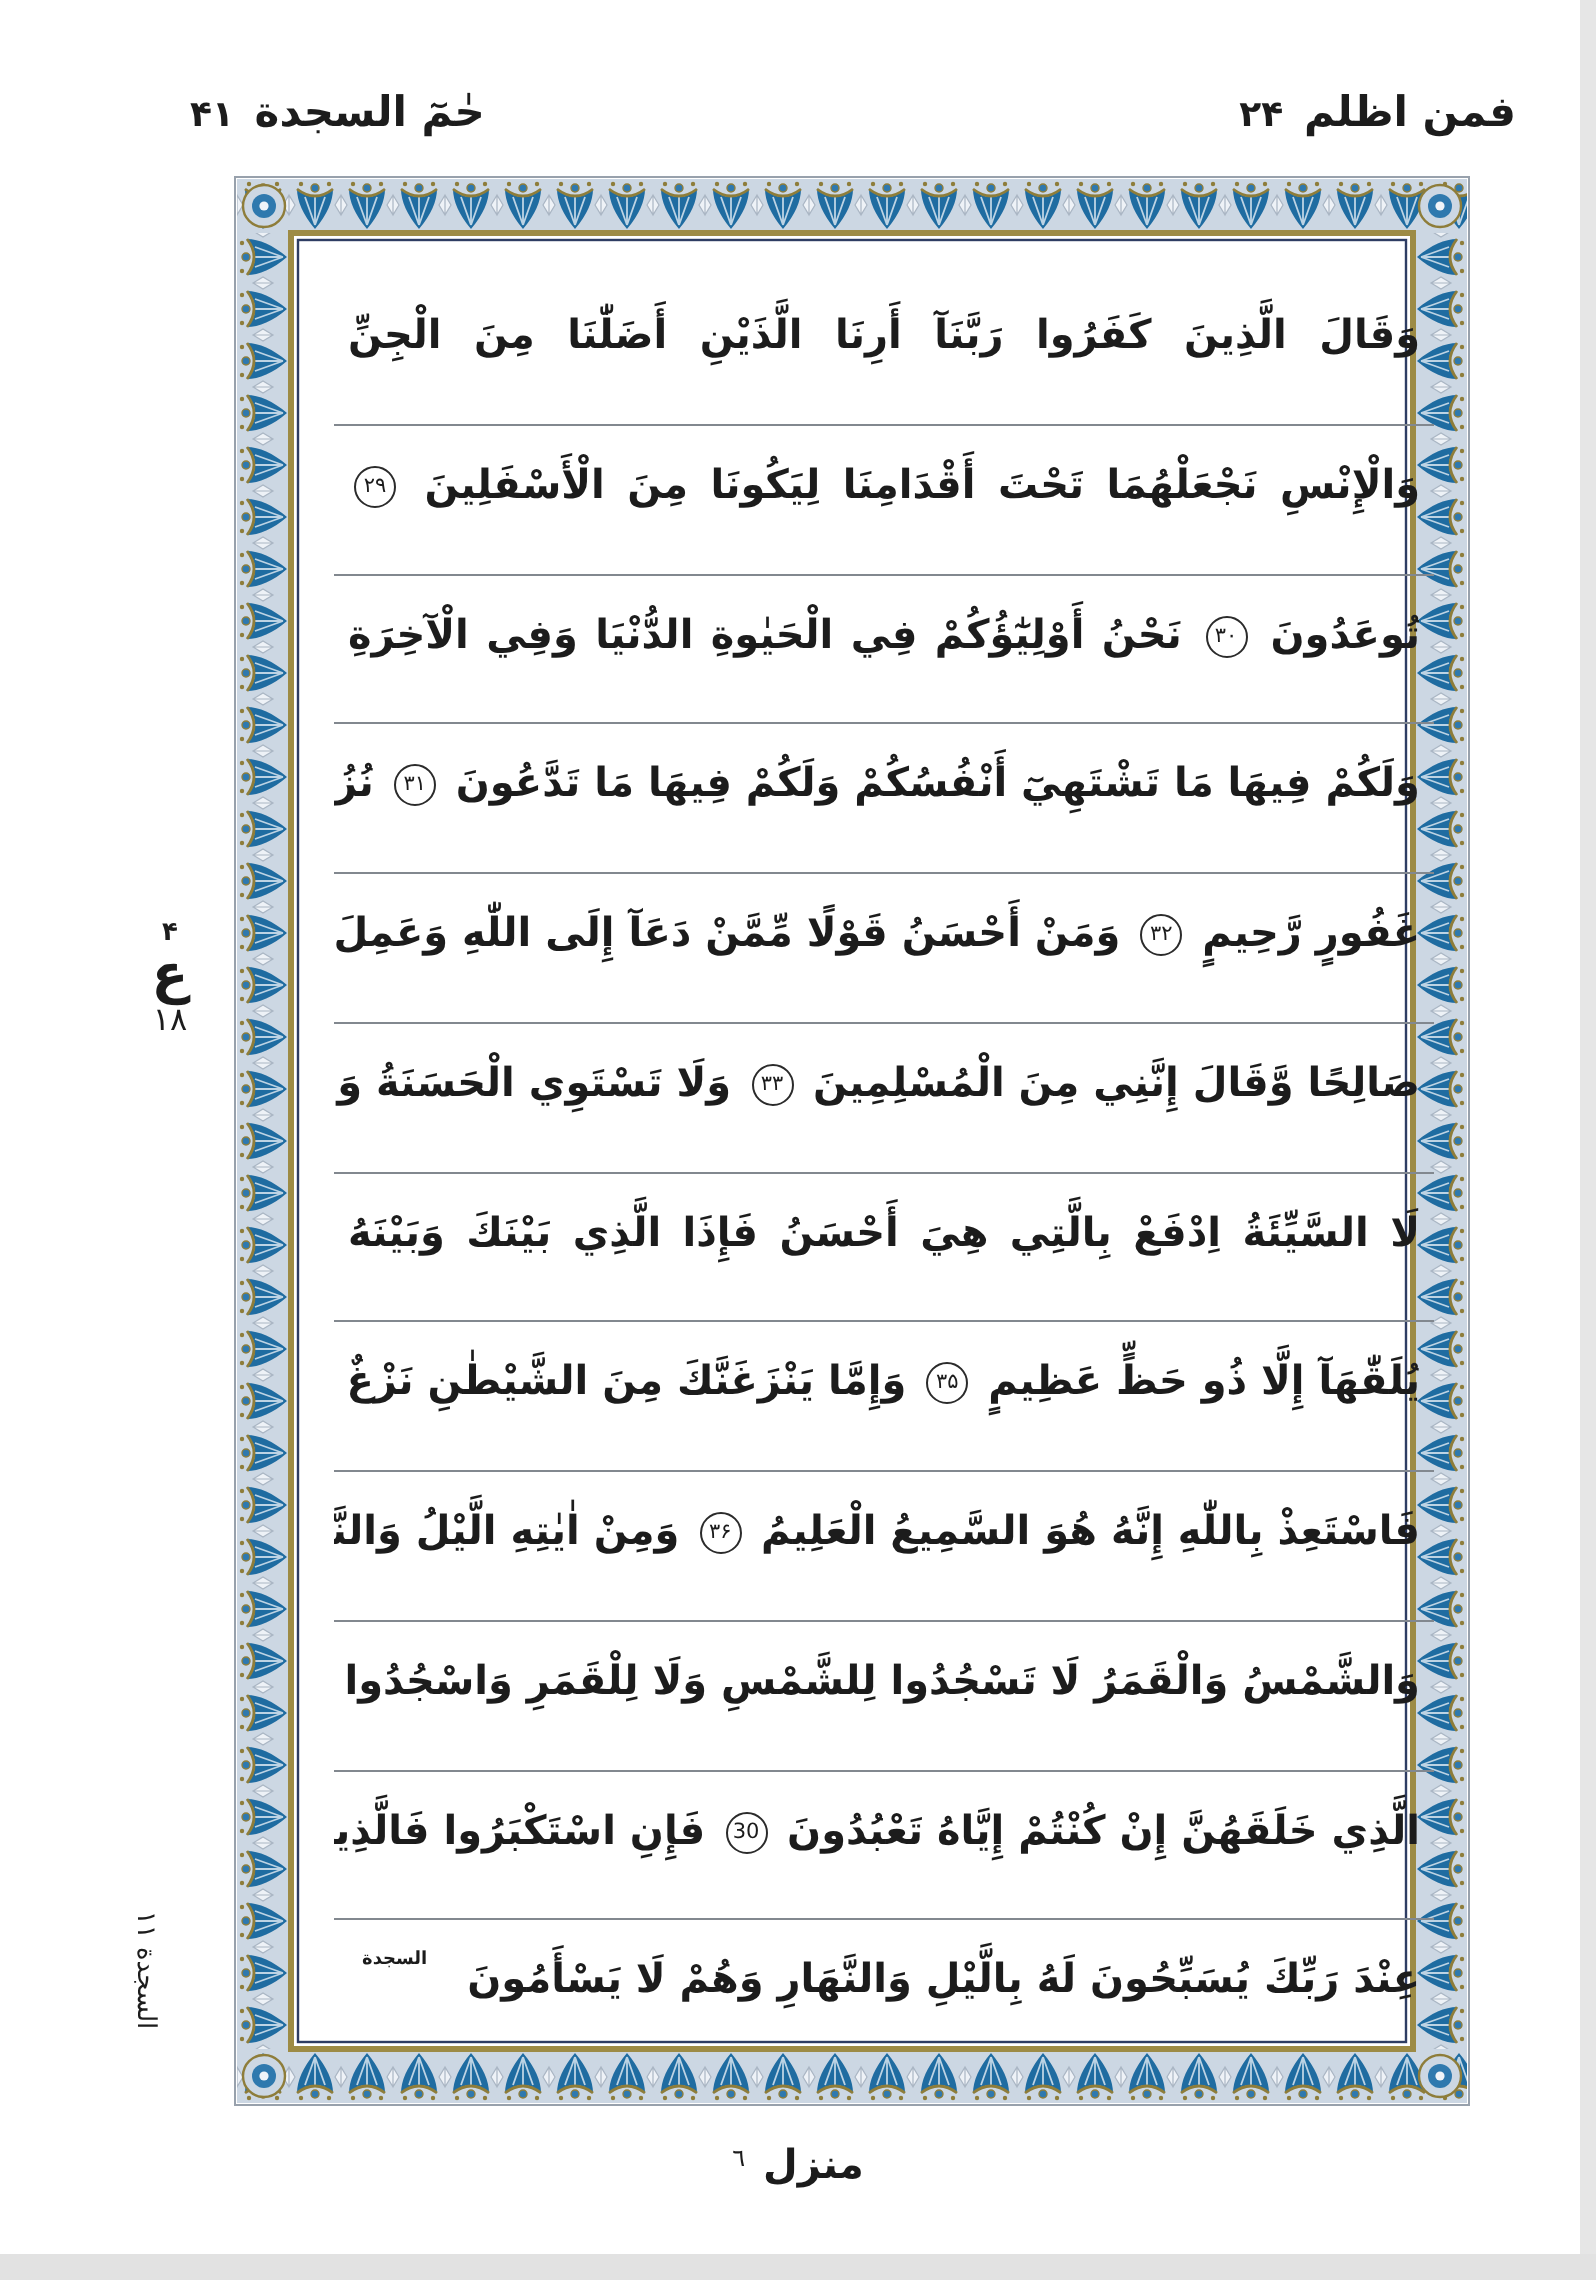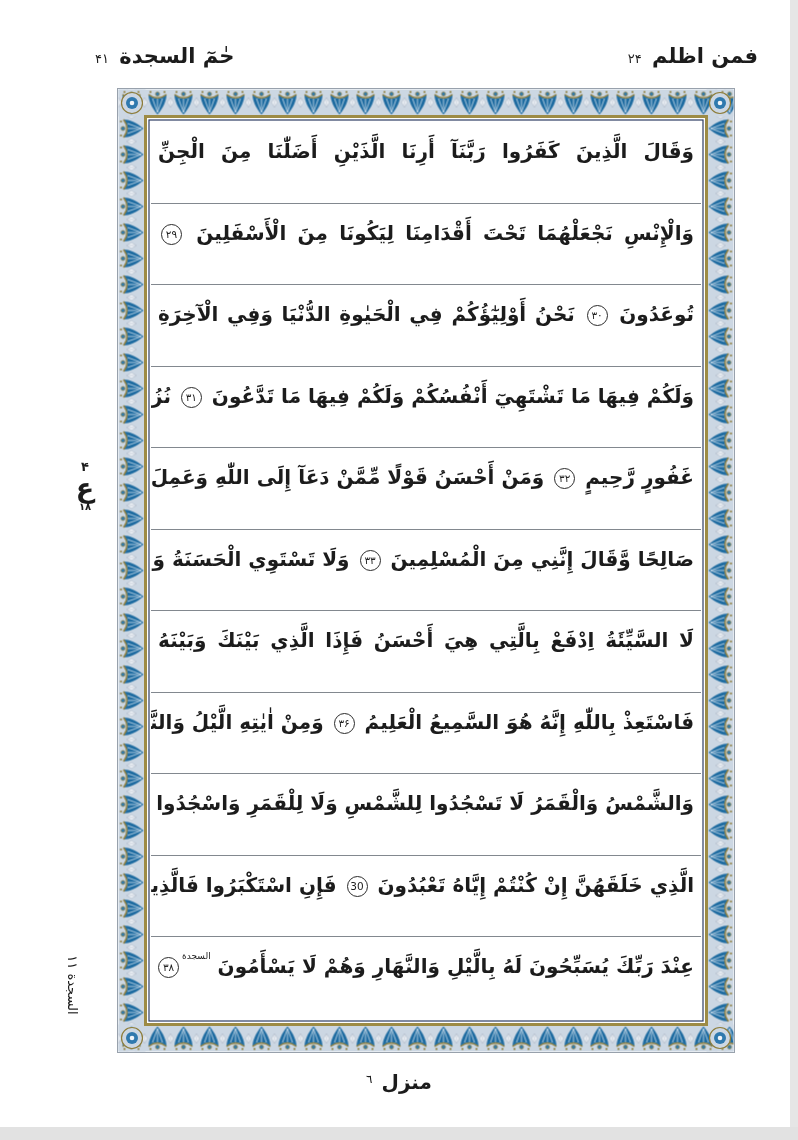--- a/index.html
+++ b/index.html
@@ -6,44 +6,44 @@
   body{font-family:"DejaVu Sans",sans-serif;color:#1c1c1c;}
   .page{position:relative;width:798px;height:1140px;background:#ffffff;overflow:hidden;direction:rtl;}
   .edge-right{position:absolute;right:0;top:0;width:8px;height:100%;background:#e6e6e6;}
   .edge-bottom{position:absolute;left:0;bottom:0;width:100%;height:13px;background:#e2e2e2;}
 
   
   .hdr{position:absolute;top:40px;left:0;width:100%;height:44px;font-weight:bold;}
   .hdr-left{position:absolute;left:95px;top:4px;font-size:21px;direction:rtl;}
   .hdr-right{position:absolute;right:40px;top:4px;font-size:21px;direction:rtl;}
   .hdr-center{position:absolute;left:50%;transform:translateX(-50%);top:8px;font-size:14px;margin-top:44px;}
-  .hdr-num{font-size:13px;font-weight:normal;margin-right:3px;}
+  .hdr-num{font-size:18px;font-weight:bold;margin-right:3px;}
 
   
   .frame{position:absolute;left:117px;top:88px;width:618px;height:965px;}
   .frame svg{position:absolute;left:0;top:0;}
 
   
   .text-area{position:absolute;left:34px;top:34px;width:550px;height:897px;
-    display:flex;flex-direction:column;direction:rtl;padding:0;}
+    display:flex;flex-direction:column;direction:rtl;padding:16px;}
   .qline{flex:1 1 auto;padding:0 7px;font-size:20px;font-weight:bold;
     line-height:58px;height:59.8px;box-sizing:border-box;overflow:hidden;
     text-align:justify;text-align-last:justify;border-bottom:1px solid #82888f;
     white-space:nowrap;}
   .qline:last-child{border-bottom:none;}
   .ayah{display:inline-block;width:21px;height:21px;line-height:19px;box-sizing:border-box;
     border:1.5px solid #2b2b2b;border-radius:50%;font-size:10.5px;font-weight:normal;
     text-align:center;text-align-last:center;vertical-align:middle;margin:0 3px;background:#fff;}
-  .sajdah-note{font-size:9px;font-weight:normal;position:relative;top:-14px;margin:0 0;}
+  .sajdah-note{font-size:9px;font-weight:bold;position:relative;top:-14px;margin:0 13px;}
 
   
   .ruku{position:absolute;left:66px;top:460px;width:38px;text-align:center;line-height:1.05;}
   .ruku .r-top{font-size:13px;font-weight:bold;}
   .ruku .r-ain{font-size:27px;font-weight:bold;}
-  .ruku .r-bottom{font-size:10px;font-weight:bold;}
+  .ruku .r-bottom{font-size:16px;font-weight:normal;}
   .sajdah-side{position:absolute;left:80px;top:916px;width:138px;height:22px;
     transform:rotate(90deg);transform-origin:top left;font-size:13px;direction:rtl;
     text-align:center;white-space:nowrap;}
 
   
   .footer{position:absolute;top:1070px;left:50%;transform:translateX(-50%);
     font-size:20px;font-weight:bold;direction:rtl;}
   .footer .manzil-num{font-size:12px;position:relative;top:-6px;margin-right:2px;font-weight:normal;}
 </style>
 </head>
@@ -129,20 +129,21 @@
     </svg>
 
     <div class="text-area" id="textArea">
         <div class="qline">وَقَالَ الَّذِينَ كَفَرُوا رَبَّنَآ أَرِنَا الَّذَيْنِ أَضَلّٰنَا مِنَ الْجِنِّ</div>
         <div class="qline">وَالْإِنْسِ نَجْعَلْهُمَا تَحْتَ أَقْدَامِنَا لِيَكُونَا مِنَ الْأَسْفَلِينَ <span class="ayah">۲۹</span></div>
         <div class="qline">تُوعَدُونَ <span class="ayah">۳۰</span> نَحْنُ أَوْلِيٰٓؤُكُمْ فِي الْحَيٰوةِ الدُّنْيَا وَفِي الْآخِرَةِ</div>
         <div class="qline">وَلَكُمْ فِيهَا مَا تَشْتَهِيٓ أَنْفُسُكُمْ وَلَكُمْ فِيهَا مَا تَدَّعُونَ <span class="ayah">۳۱</span> نُزُلًا مِّنْ</div>
         <div class="qline">غَفُورٍ رَّحِيمٍ <span class="ayah">۳۲</span> وَمَنْ أَحْسَنُ قَوْلًا مِّمَّنْ دَعَآ إِلَى اللّٰهِ وَعَمِلَ</div>
         <div class="qline">صَالِحًا وَّقَالَ إِنَّنِي مِنَ الْمُسْلِمِينَ <span class="ayah">۳۳</span> وَلَا تَسْتَوِي الْحَسَنَةُ وَ</div>
         <div class="qline">لَا السَّيِّئَةُ اِدْفَعْ بِالَّتِي هِيَ أَحْسَنُ فَإِذَا الَّذِي بَيْنَكَ وَبَيْنَهُ</div>
+        <div class="qline">يُلَقّٰهَآ إِلَّا ذُو حَظٍّ عَظِيمٍ <span class="ayah">۳۵</span> وَإِمَّا يَنْزَغَنَّكَ مِنَ الشَّيْطٰنِ نَزْغٌ</div>
         <div class="qline">فَاسْتَعِذْ بِاللّٰهِ إِنَّهُ هُوَ السَّمِيعُ الْعَلِيمُ <span class="ayah">۳۶</span> وَمِنْ اٰيٰتِهِ الَّيْلُ وَالنَّهَارُ</div>
         <div class="qline">وَالشَّمْسُ وَالْقَمَرُ لَا تَسْجُدُوا لِلشَّمْسِ وَلَا لِلْقَمَرِ وَاسْجُدُوا لِلّٰهِ</div>
         <div class="qline">الَّذِي خَلَقَهُنَّ إِنْ كُنْتُمْ إِيَّاهُ تَعْبُدُونَ <span class="ayah">30</span> فَإِنِ اسْتَكْبَرُوا فَالَّذِينَ</div>
         <div class="qline">عِنْدَ رَبِّكَ يُسَبِّحُونَ لَهُ بِالَّيْلِ وَالنَّهَارِ وَهُمْ لَا يَسْأَمُونَ <span class="sajdah-note">السجدة</span><span class="ayah">۳۸</span></div>
       </div>
   </div>
 
   <div class="ruku">
     <div class="r-top">۴</div>
     <div class="r-ain">ع</div>

